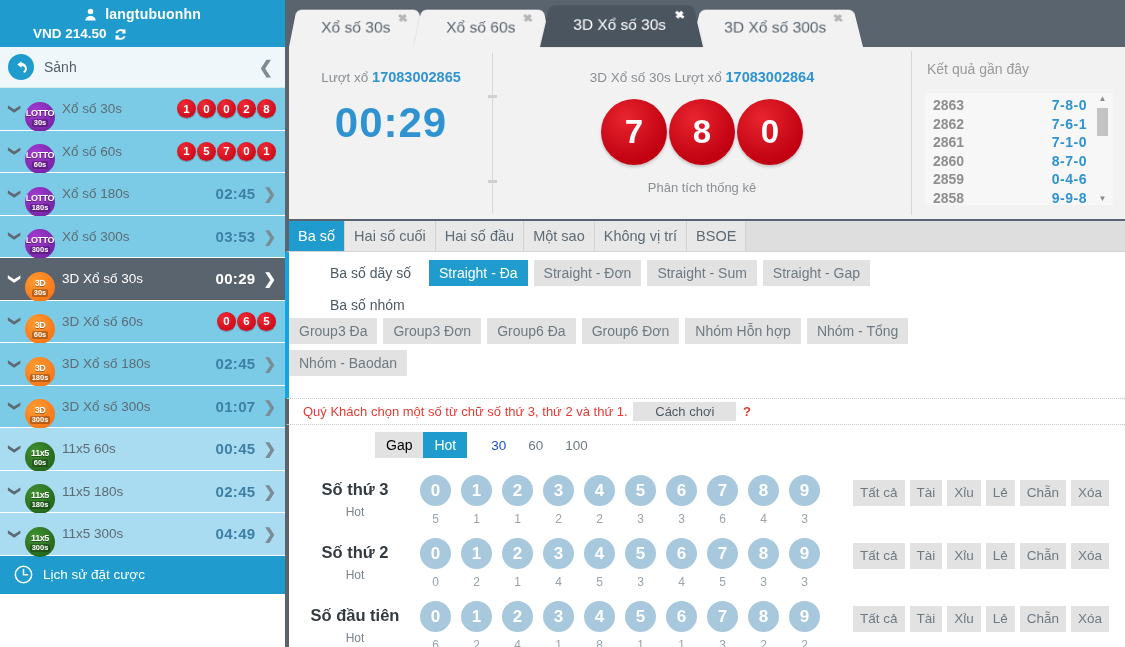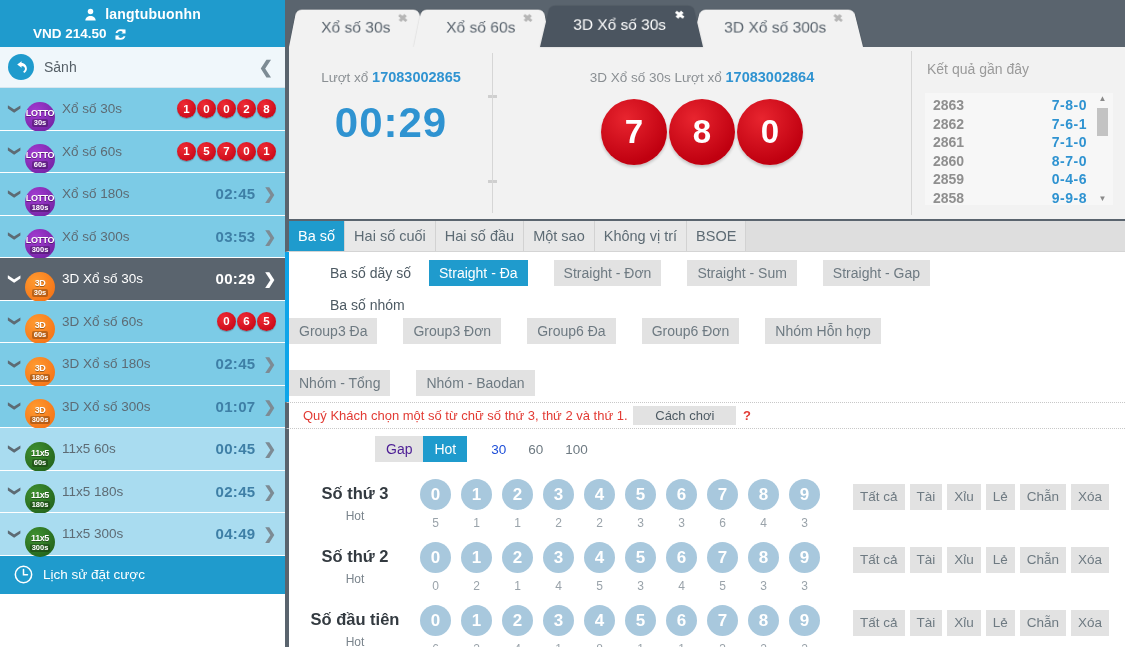--- a/index.html
+++ b/index.html
@@ -362,31 +362,31 @@
     margin-bottom: 6px;
     flex-wrap: wrap;
   }
   .optlabel {
     width: 140px; flex: 0 0 140px;
     padding-left: 41px;
     font-size: 14px;
     color: #4d5a63;
     line-height: 26px;
   }
-  .optbtns { display: flex; flex-wrap: wrap; gap: 26px; }
+  .optbtns { display: flex; flex-wrap: wrap; gap: 6px; }
   .ob {
     background: #e2e2e2;
     color: #6e7a82;
     font-size: 14px;
     padding: 4px 10px;
     line-height: 18px;
     white-space: nowrap;
   }
   .ob.active { background: #1f9bcd; color: #ffffff; }
-  .optrow.second { margin-bottom: 0; }
+  .optrow.second { margin-bottom: 16px; }
 
   
   .notice {
     border-top: 1px dotted #c8c8c8;
     border-bottom: 1px dotted #c8c8c8;
     border-left: 4px solid #5a646e;
     padding: 5px 0 5px 14px;
     font-size: 13px;
     color: #e23b34;
     background: #fff;
@@ -404,21 +404,21 @@
     border-left: 4px solid #5a646e;
     display: flex;
     align-items: center;
     padding: 7px 0 6px 86px;
     background: #fff;
   }
   .gh {
     font-size: 14px;
     padding: 4px 11px;
     background: #e2e2e2;
-    color: #4c1d95;
+    color: #000000;
     line-height: 18px;
   }
   .gh.active { background: #1f9bcd; color: #fff; }
   .counts { display:flex; gap: 22px; margin-left: 24px; }
   .cnt { font-size: 13.5px; color: #6e7a82; }
   .cnt.active { color: #1d4ed8; }
 
   
   .numsect {
     border-left: 4px solid #5a646e;
@@ -699,20 +699,21 @@
       <div class="board-mid">
         <div class="board-sub">
           <span>3D Xổ số 30s Lượt xổ</span>
           <b>17083002864</b>
         </div>
         <div class="draw-balls">
             <span class="draw-ball">7</span>
             <span class="draw-ball">8</span>
             <span class="draw-ball">0</span>
           </div>
+        <div class="analysis">Phân tích thống kê</div>
       </div>
 
       <div class="board-right">
         <div class="recent-title">Kết quả gần đây</div>
         <div class="recent-box">
           <div class="rscroll">
             <span class="arr">▲</span>
             <span class="thumb"></span>
             <span class="arr">▼</span>
           </div>

